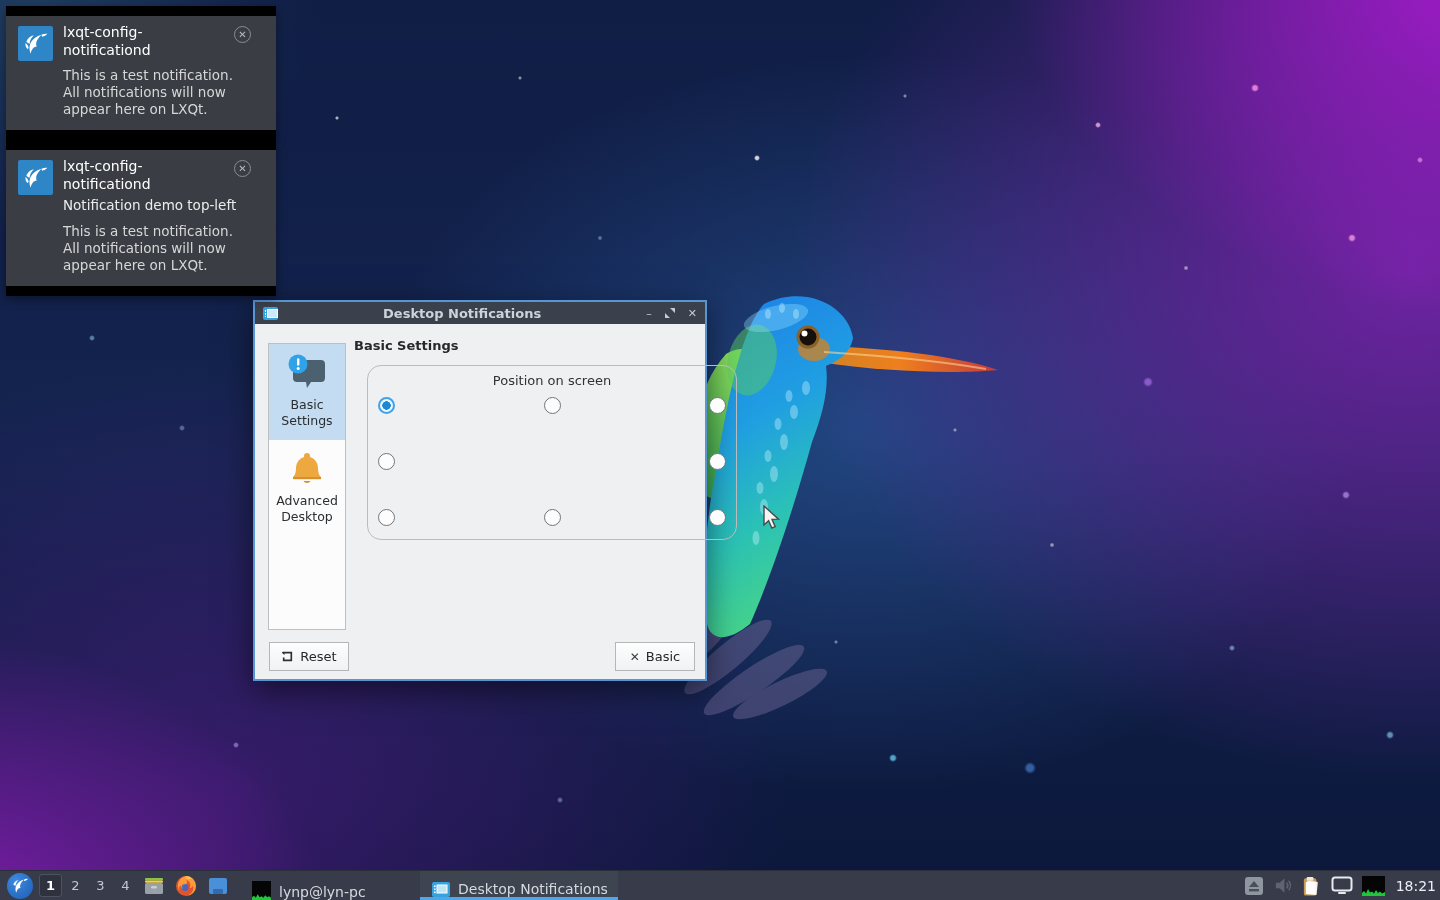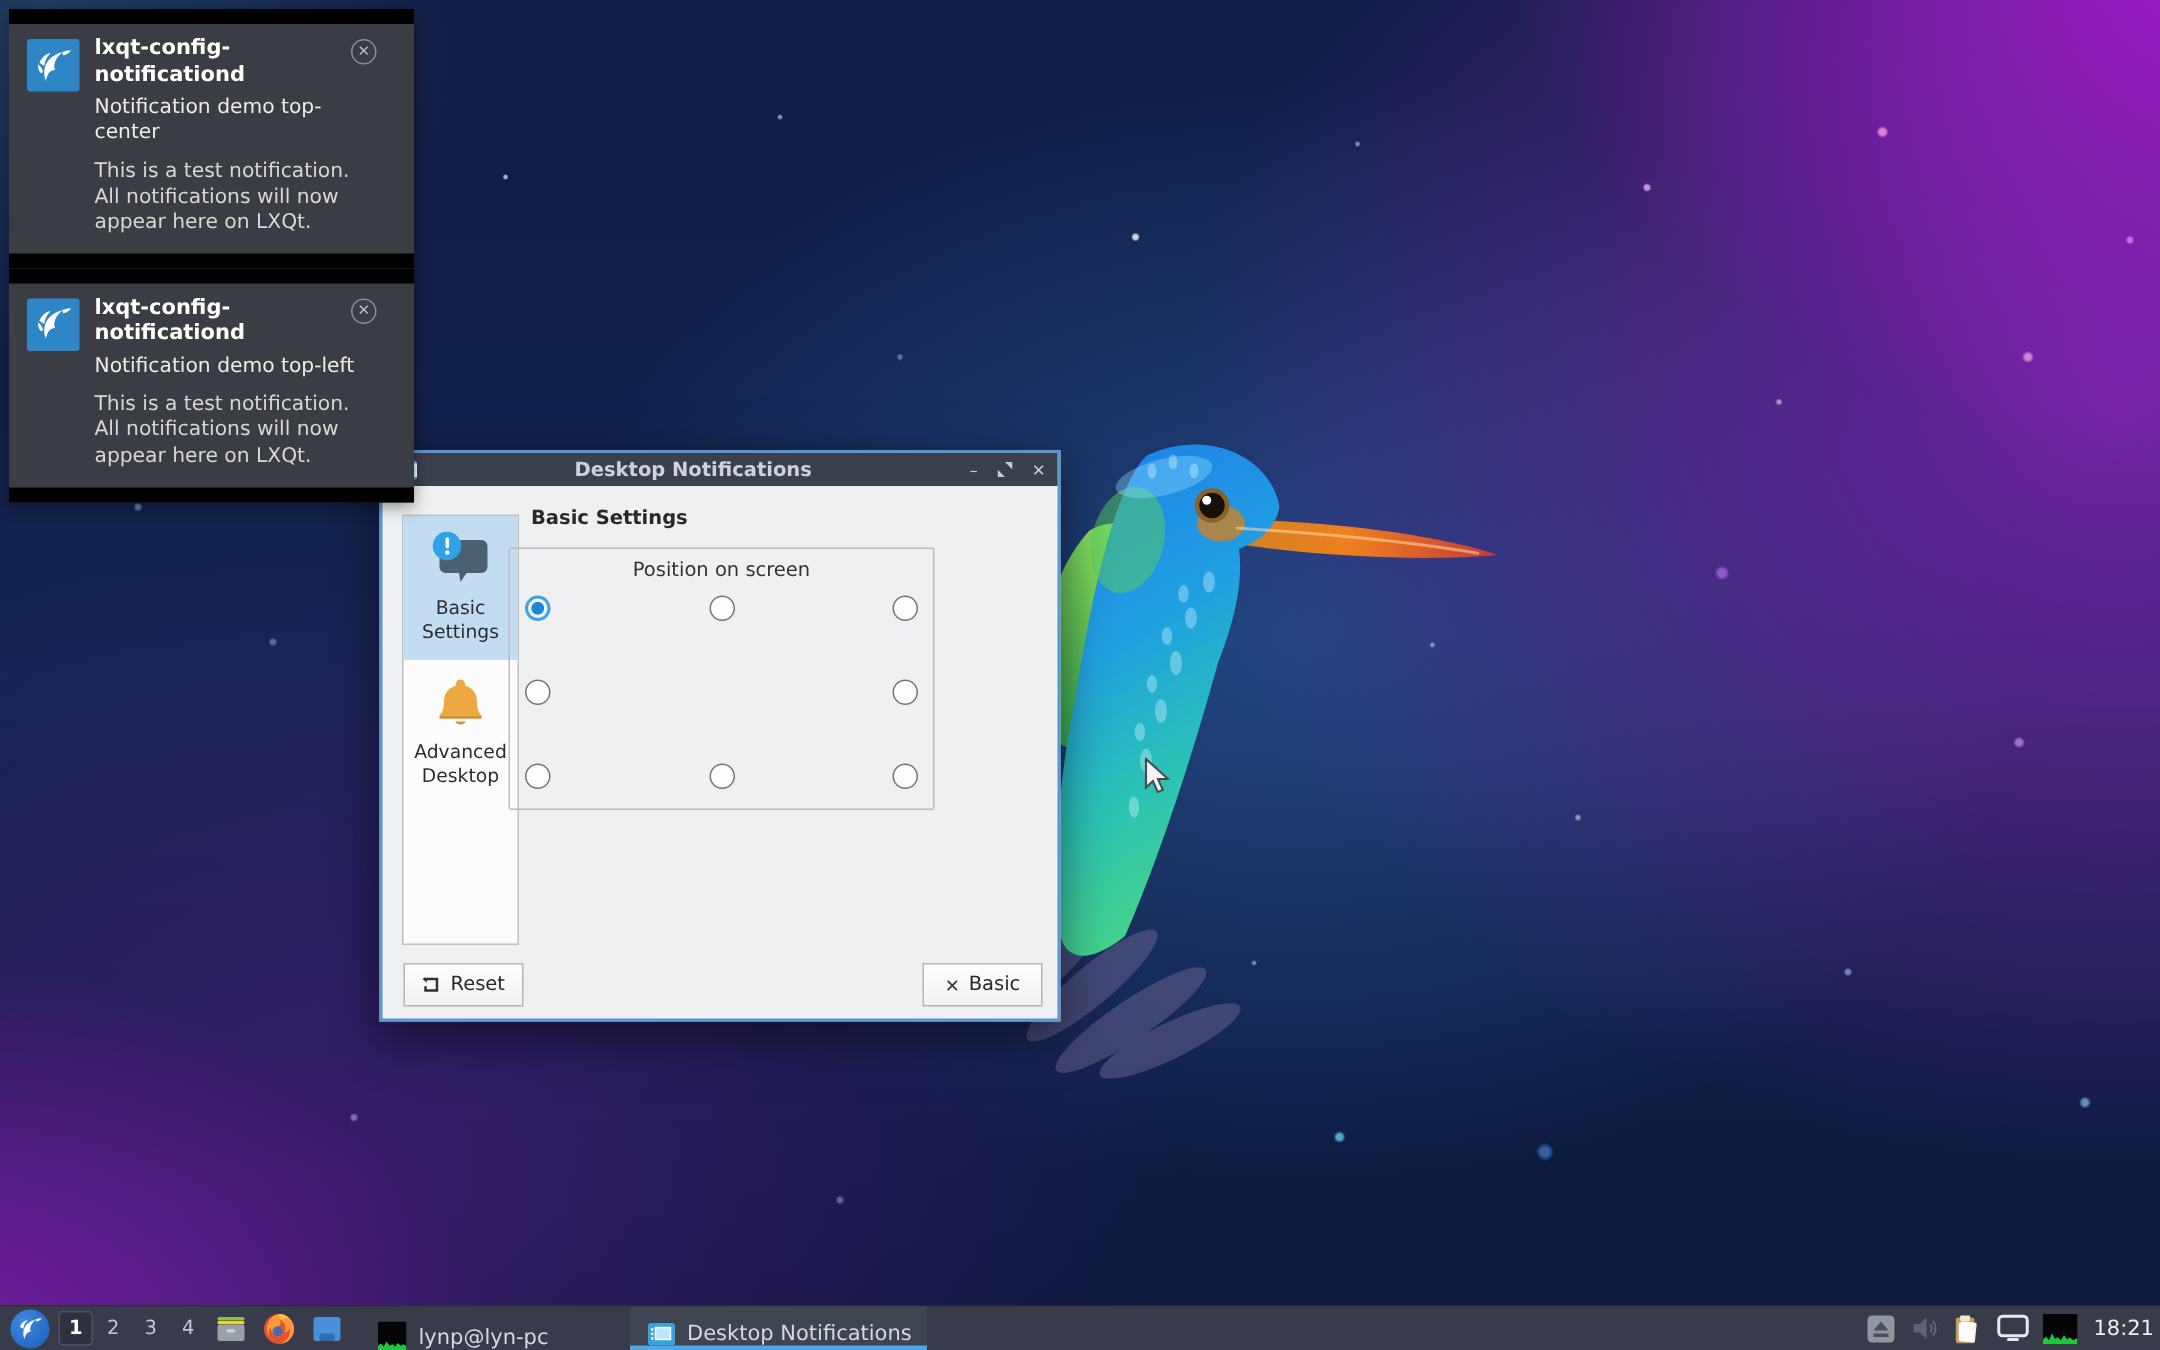--- a/index.html
+++ b/index.html
@@ -51,21 +51,21 @@
 
   
   .notif-stack { position:absolute; left:6px; top:6px; width:270px; z-index:20; }
   .notif { background:#3a3d43; box-shadow:0 3px 10px rgba(0,0,0,.4); }
   .notif .bar { height:10px; background:#000; }
   .notif-body { display:flex; padding:8px 10px 12px 12px; }
   .notif-icon { width:35px; height:35px; flex:0 0 35px; margin-top:2px; border-radius:2px;
     background:#2e86c6; display:flex; align-items:center; justify-content:center; }
   .notif-text { margin-left:10px; width:188px; }
   .notif-title-row { display:flex; align-items:flex-start; }
-  .notif-app { font-weight:bold; color:#fff; font-size:14px; line-height:1.25; flex:1; }
+  .notif-app { font-weight:normal; color:#fff; font-size:14px; line-height:1.25; flex:1; }
   .notif-close { width:17px; height:17px; border-radius:50%; border:1px solid #8a8d92;
     color:#b9bcc1; font-size:10px; line-height:15px; text-align:center; margin-left:6px; margin-top:2px;
     cursor:default; flex:0 0 17px; }
   .notif-summary { color:#ececec; font-size:13.5px; line-height:1.28; margin-top:4px; }
   .notif-msg { color:#d7d7d7; font-size:13.5px; line-height:1.27; margin-top:8px; }
 
   
   .window { position:absolute; left:253px; top:300px; width:454px; height:381px; z-index:10;
     border:2px solid #5796d2; background:#eff0f1; box-shadow:0 10px 30px rgba(0,0,0,.5); }
   .titlebar { height:22px; background:#3b404d; display:flex; align-items:center; padding:0 8px; }
@@ -80,22 +80,22 @@
   .wc svg { display:block; }
 
   .win-heading { position:absolute; left:99px; top:36px; font-size:13px; font-weight:bold; color:#26292c; }
 
   .sidebar { position:absolute; left:13px; top:41px; width:78px; height:287px;
     background:#fcfcfc; border:1px solid #bdbfc1; }
   .side-item { display:flex; flex-direction:column; align-items:center; padding:8px 2px 10px; cursor:default; }
   .side-item.selected { background:#c3dcf2; }
   .side-label { font-size:12.5px; color:#2b2e31; text-align:center; line-height:1.3; margin-top:5px; }
 
-  .groupbox { position:absolute; left:84px; top:63px; width:284px; height:175px;
-    border:1px solid #babcbe; border-radius:2px; }
+  .groupbox { position:absolute; left:112px; top:63px; width:370px; height:175px;
+    border:1px solid #babcbe; border-radius:14px; }
   .group-title { text-align:center; font-size:13px; color:#303336; margin-top:7px; }
   .radio-grid { position:absolute; left:10px; right:10px; top:31px; bottom:13px;
     display:flex; flex-direction:column; justify-content:space-between; }
   .radio-row { display:flex; justify-content:space-between; }
   .radio { width:17px; height:17px; border-radius:50%; border:1px solid #70757a; background:#fdfdfd; cursor:default; }
   .radio.selected { border:2px solid #41a2e8;
     background:radial-gradient(circle, #1f87d2 0 4px, #eef6fd 4.5px 100%); }
 
   .btn { position:absolute; height:29px; width:80px; display:flex; align-items:center; justify-content:center;
     gap:6px; background:linear-gradient(#fdfdfd,#f1f2f3); border:1px solid #b4b6b8; border-radius:0;
@@ -192,21 +192,20 @@
                 <path d="M3,10 C4.5,6.5 7,4.5 10,4 C7.6,6.3 6.3,8.8 6,12 Z"></path>
                 <path d="M4,16.5 C2.6,15 2,13 2.3,11 C3.8,12 4.8,13.6 5.3,15.7 Z"></path>
               </g>
             </svg>
         </div>
         <div class="notif-text">
           <div class="notif-title-row">
             <div class="notif-app">lxqt-config-notificationd</div>
             <div class="notif-close">✕</div>
           </div>
-          <div class="notif-summary">Notification demo top-center</div>
           <div class="notif-msg">This is a test notification. All notifications will now appear here on LXQt.</div>
         </div>
       </div>
       <div class="bar"></div>
     </div>
     <div class="notif">
       <div class="bar"></div>
       <div class="notif-body">
         <div class="notif-icon">
           <svg width="26" height="26" viewBox="0 0 24 24">

